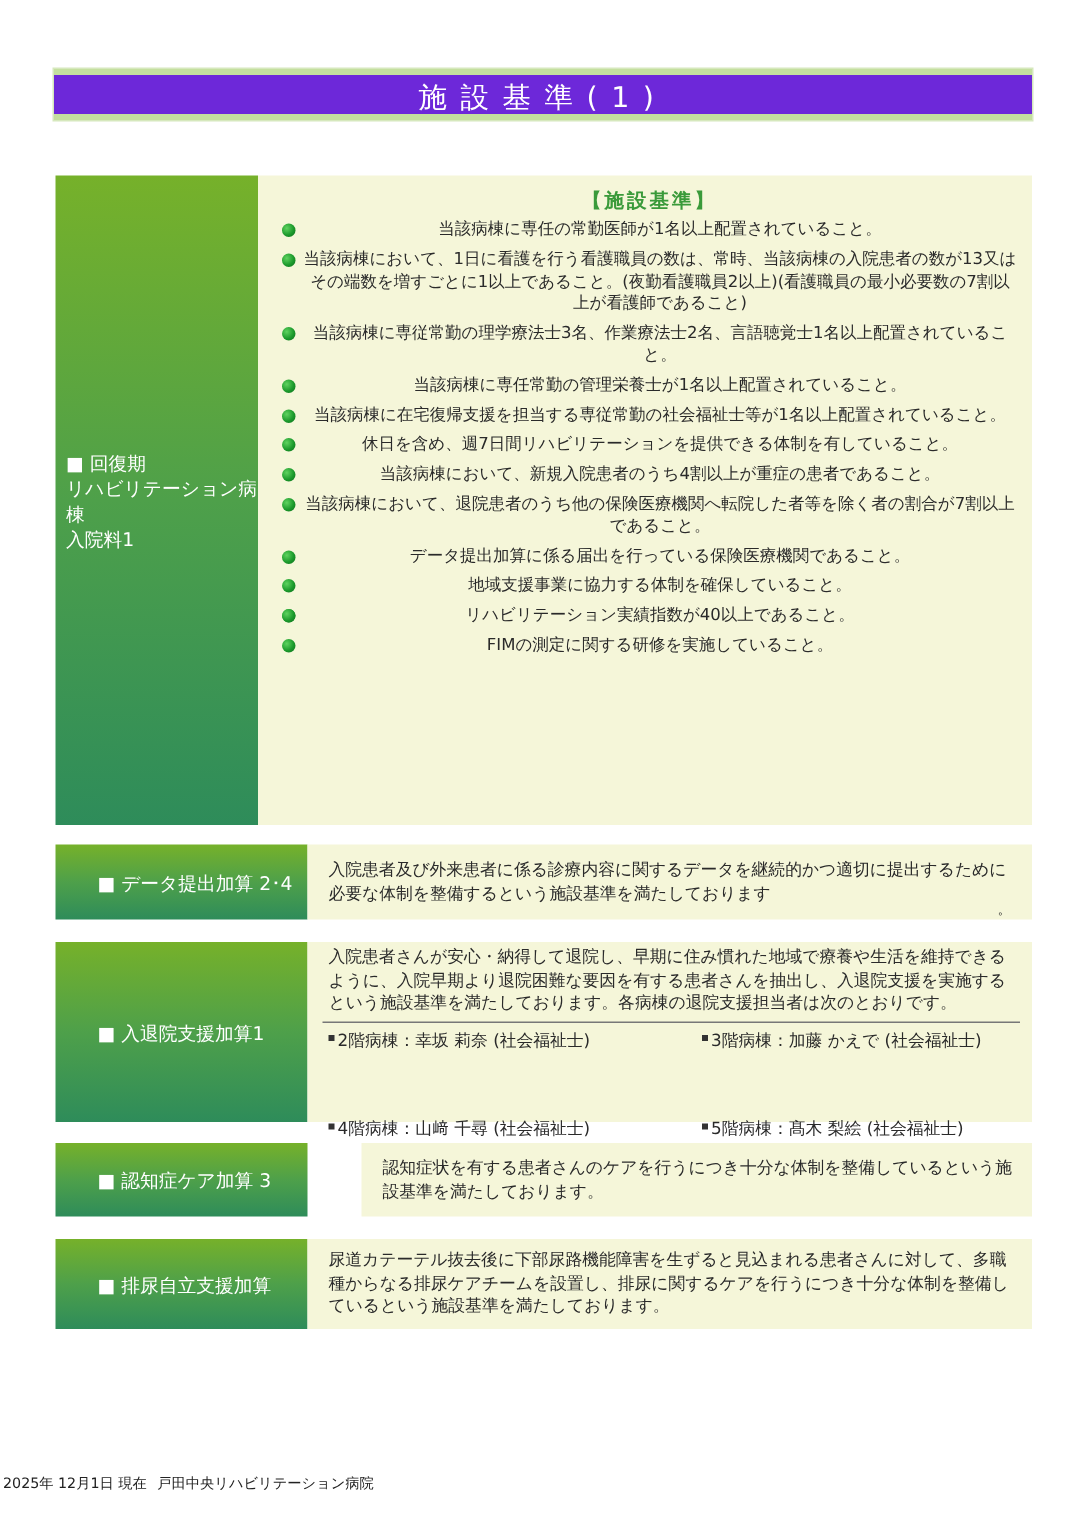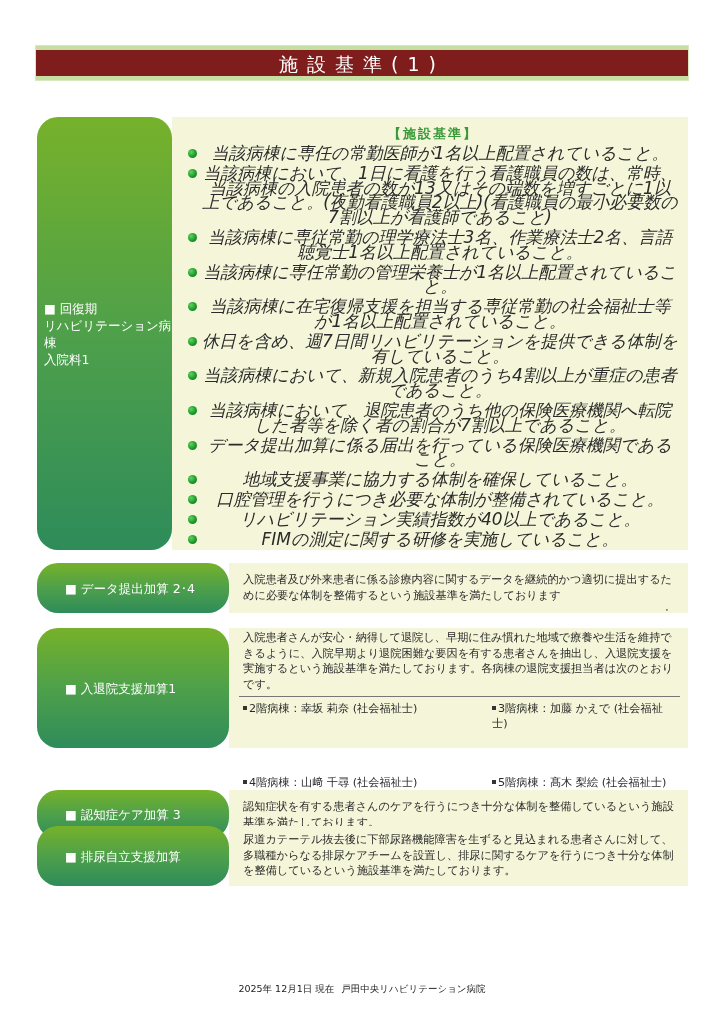--- a/index.html
+++ b/index.html
@@ -1,65 +1,64 @@
 <!DOCTYPE html>
 <html><head>
 <meta charset="utf-8">
 <style>
   * { box-sizing: border-box; margin: 0; padding: 0; }
   html, body { width: 724px; height: 1024px; background: #ffffff; overflow: hidden; }
   body { font-family: "DejaVu Sans", "Liberation Sans", sans-serif; color: #2b2b2b; position: relative; }
 
   .title-banner {
     position: absolute; left: 36px; top: 46px; width: 652px; height: 34px;
-    background: #7f1d1d;
+    background: #6d28d9;
     border-top: 4px solid #c4df9f; border-bottom: 4px solid #c4df9f;
     box-shadow: 0 0 0 1px #d6e8bd;
   }
   .title-banner .title-text {
     position: absolute; left: 0; right: 0; top: 2px; text-align: center;
     color: #ffffff; font-size: 19px; letter-spacing: 9px; font-weight: normal;
   }
 
   .section { position: absolute; left: 37px; width: 651px; display: flex; }
   .section .label {
     color: #ffffff; font-size: 12.5px; line-height: 17px;
     display: flex; align-items: center; padding-left: 7px;
     background: linear-gradient(to bottom, #76b12a 0%, #4ea04a 50%, #2e8c5a 100%);
-    border-radius: 21px;
   }
   .section .content { flex: 1; background: #f5f6d9; }
 
   
   #sec1 { top: 117px; height: 433px; }
   #sec1 .label { width: 135px; }
   #sec1 .content { padding: 8px 10px 0 16px; text-align: center; }
   .criteria-heading { color: #3a9a3a; font-size: 13px; font-weight: bold; letter-spacing: 2px; margin-bottom: 3px; }
   .crit-list { list-style: none; }
-  .crit-item { position: relative; padding-left: 14px; font-size: 17px; line-height: 14.8px; margin-bottom: 5px; color: #2a2a2a; font-style: italic; }
+  .crit-item { position: relative; padding-left: 14px; font-size: 11px; line-height: 14.8px; margin-bottom: 5px; color: #2a2a2a; }
   .crit-item .dot {
     position: absolute; left: 0; top: 3px; width: 9px; height: 9px; border-radius: 50%;
     background: radial-gradient(circle at 35% 35%, #5fd35f 0%, #1c9a2c 55%, #0b6c1a 100%);
   }
 
   
-  .simple .label { width: 192px; padding-left: 28px; }
+  .simple .label { width: 168px; padding-left: 28px; }
   .simple .content { padding: 9px 12px 0 14px; font-size: 11.2px; line-height: 15.5px; color: #2a2a2a; }
   #sec2 { top: 563px; height: 50px; }
   #sec2 .trail { text-align: right; font-size: 9px; line-height: 9px; padding-right: 2px; }
   #sec3 { top: 628px; height: 120px; }
   #sec3 .content { padding-top: 2px; }
   #sec3 .divider { height: 0; border-top: 1.5px solid #777; margin: 4px -4px 4px -4px; }
   .staff-grid { display: grid; grid-template-columns: 205px 1fr; row-gap: 1px; font-size: 11.2px; line-height: 15px; gap: 44px; }
   .staff-item .sq { display: inline-block; width: 4px; height: 4px; background: #333; margin-right: 2px; vertical-align: middle; position: relative; top: -1px; }
-  #sec4 { top: 790px; height: 49px; }
+  #sec4 { top: 762px; height: 49px; gap: 36px; }
   #sec5 { top: 826px; height: 60px; }
   #sec5 .content { padding-top: 6px; }
 
-  .footer { position: absolute; top: 983px; left: 0; width: 724px; text-align: center; font-size: 9.5px; color: #222; }
+  .footer { position: absolute; top: 983px; left: 0; width: 724px; font-size: 9.5px; color: #222; }
   .footer span { margin: 0 2px; }
 </style>
 </head>
 <body>
 
 <div class="title-banner">
   <div class="title-text">施設基準(1)</div>
 </div>
 
 <div class="section" id="sec1">
@@ -76,21 +75,21 @@
       <li class="crit-item"><span class="dot"></span><span>当該病棟に専任の常勤医師が1名以上配置されていること。</span></li>
       <li class="crit-item"><span class="dot"></span><span>当該病棟において、1日に看護を行う看護職員の数は、常時、当該病棟の入院患者の数が13又はその端数を増すごとに1以上であること。(夜勤看護職員2以上)(看護職員の最小必要数の7割以上が看護師であること)</span></li>
       <li class="crit-item"><span class="dot"></span><span>当該病棟に専従常勤の理学療法士3名、作業療法士2名、言語聴覚士1名以上配置されていること。</span></li>
       <li class="crit-item"><span class="dot"></span><span>当該病棟に専任常勤の管理栄養士が1名以上配置されていること。</span></li>
       <li class="crit-item"><span class="dot"></span><span>当該病棟に在宅復帰支援を担当する専従常勤の社会福祉士等が1名以上配置されていること。</span></li>
       <li class="crit-item"><span class="dot"></span><span>休日を含め、週7日間リハビリテーションを提供できる体制を有していること。</span></li>
       <li class="crit-item"><span class="dot"></span><span>当該病棟において、新規入院患者のうち4割以上が重症の患者であること。</span></li>
       <li class="crit-item"><span class="dot"></span><span>当該病棟において、退院患者のうち他の保険医療機関へ転院した者等を除く者の割合が7割以上であること。</span></li>
       <li class="crit-item"><span class="dot"></span><span>データ提出加算に係る届出を行っている保険医療機関であること。</span></li>
       <li class="crit-item"><span class="dot"></span><span>地域支援事業に協力する体制を確保していること。</span></li>
-      <li class="crit-item"><span class="dot"></span><span>口腔管理を行うにつき必要な体制が整備されていること。</span></li>
+      <li class="crit-item"><span class="dot"></span></li>
       <li class="crit-item"><span class="dot"></span><span>リハビリテーション実績指数が40以上であること。</span></li>
       <li class="crit-item"><span class="dot"></span><span>FIMの測定に関する研修を実施していること。</span></li>
     </ul>
   </div>
 </div>
 
 <div class="section simple" id="sec2">
   <div class="label">■ データ提出加算 2･4</div>
   <div class="content">
     <div>入院患者及び外来患者に係る診療内容に関するデータを継続的かつ適切に提出するために必要な体制を整備するという施設基準を満たしております</div>

